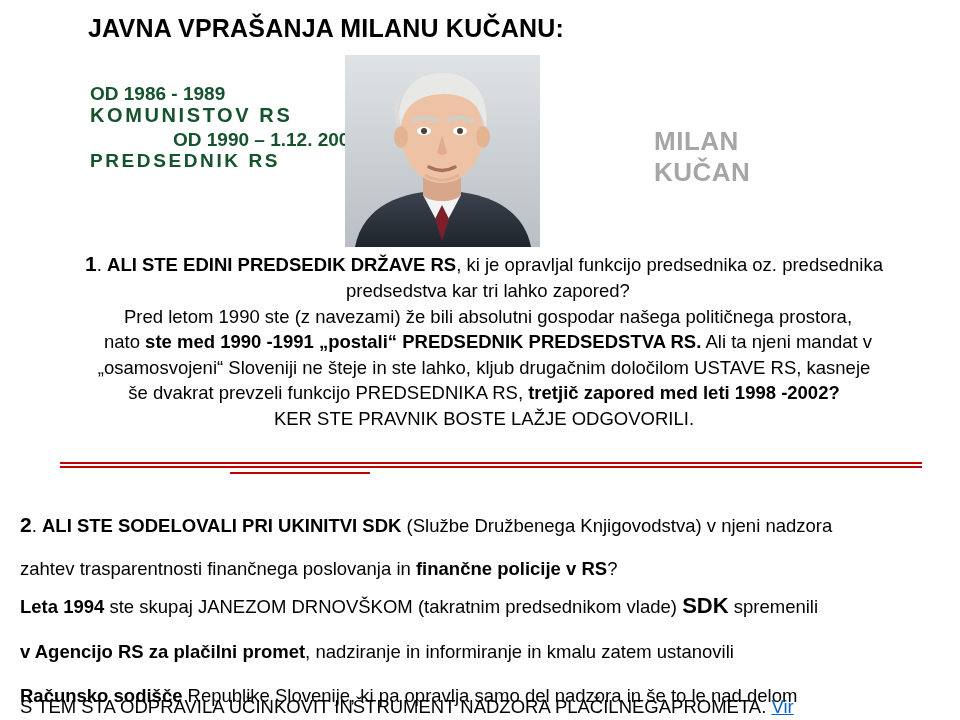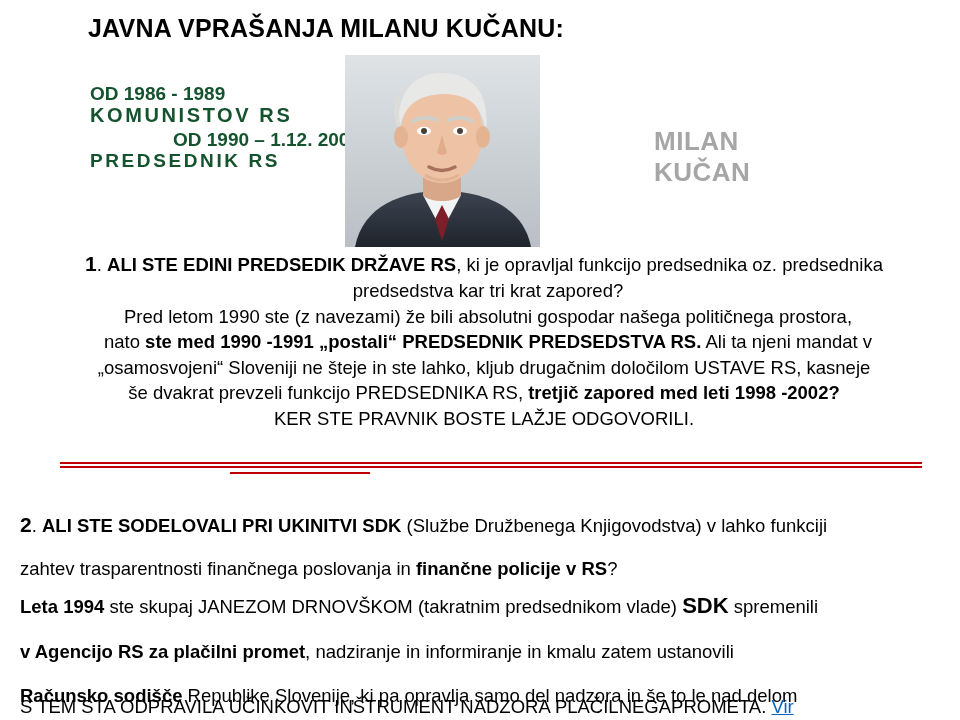--- a/index.html
+++ b/index.html
@@ -205,41 +205,41 @@
       <path d="M80 120 q17 10 34 0" stroke="#dcab8c" stroke-width="3" fill="none" opacity="0.7"></path>
     </svg>
   </div>
 
   <div class="person-name">MILAN KUČAN</div>
 
   <div class="q1">
     <p>
       <span class="big-num">1</span><span>. </span><b>ALI STE EDINI PREDSEDIK DRŽAVE RS</b><span>, ki je opravljal funkcijo predsednika oz. predsednika</span>
     </p>
-    <p class="ind">predsedstva kar tri krat zapored?</p>
+    <p class="ind">predsedstva kar tri lahko zapored?</p>
     <p class="ind">Pred letom 1990 ste (z navezami) že bili absolutni gospodar našega političnega prostora,</p>
     <p class="ind">
       <span>nato </span><b>ste med 1990 -1991 „postali“ PREDSEDNIK PREDSEDSTVA RS.</b><span> Ali ta njeni mandat v</span>
     </p>
     <p>„osamosvojeni“ Sloveniji ne šteje in ste lahko, kljub drugačnim določilom USTAVE RS, kasneje</p>
     <p>
       <span>še dvakrat prevzeli funkcijo PREDSEDNIKA RS, </span><b>tretjič zapored med leti 1998 -2002?</b>
     </p>
     <p>KER STE PRAVNIK BOSTE LAŽJE ODGOVORILI.</p>
   </div>
 
   <div class="divider">
     <div class="l1"></div>
     <div class="l2"></div>
     <div class="l3"></div>
   </div>
 
   <div class="q2">
     <p>
-      <span class="big-num">2</span><span>. </span><b>ALI STE SODELOVALI PRI UKINITVI SDK</b><span> (Službe Družbenega Knjigovodstva) v lahko funkciji</span>
+      <span class="big-num">2</span><span>. </span><b>ALI STE SODELOVALI PRI UKINITVI SDK</b><span> (Službe Družbenega Knjigovodstva) v njeni nadzora</span>
     </p>
     <p>
       <span>zahtev trasparentnosti finančnega poslovanja in </span><b>finančne policije v RS</b><span>?</span>
     </p>
   </div>
 
   <div class="q2b">
     <p>
       <b>Leta 1994</b><span> ste skupaj JANEZOM DRNOVŠKOM (takratnim predsednikom vlade) </span><span class="sdk">SDK</span><span> spremenili</span>
     </p>

